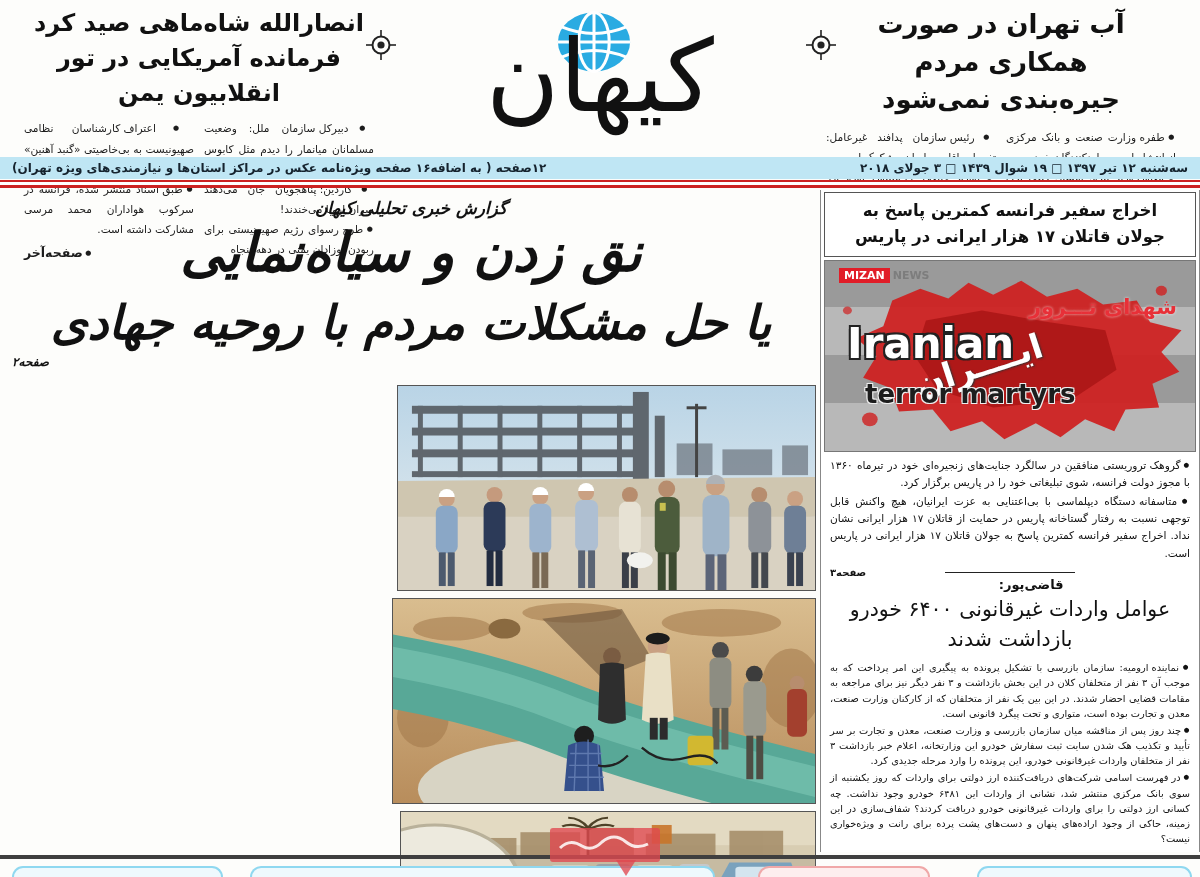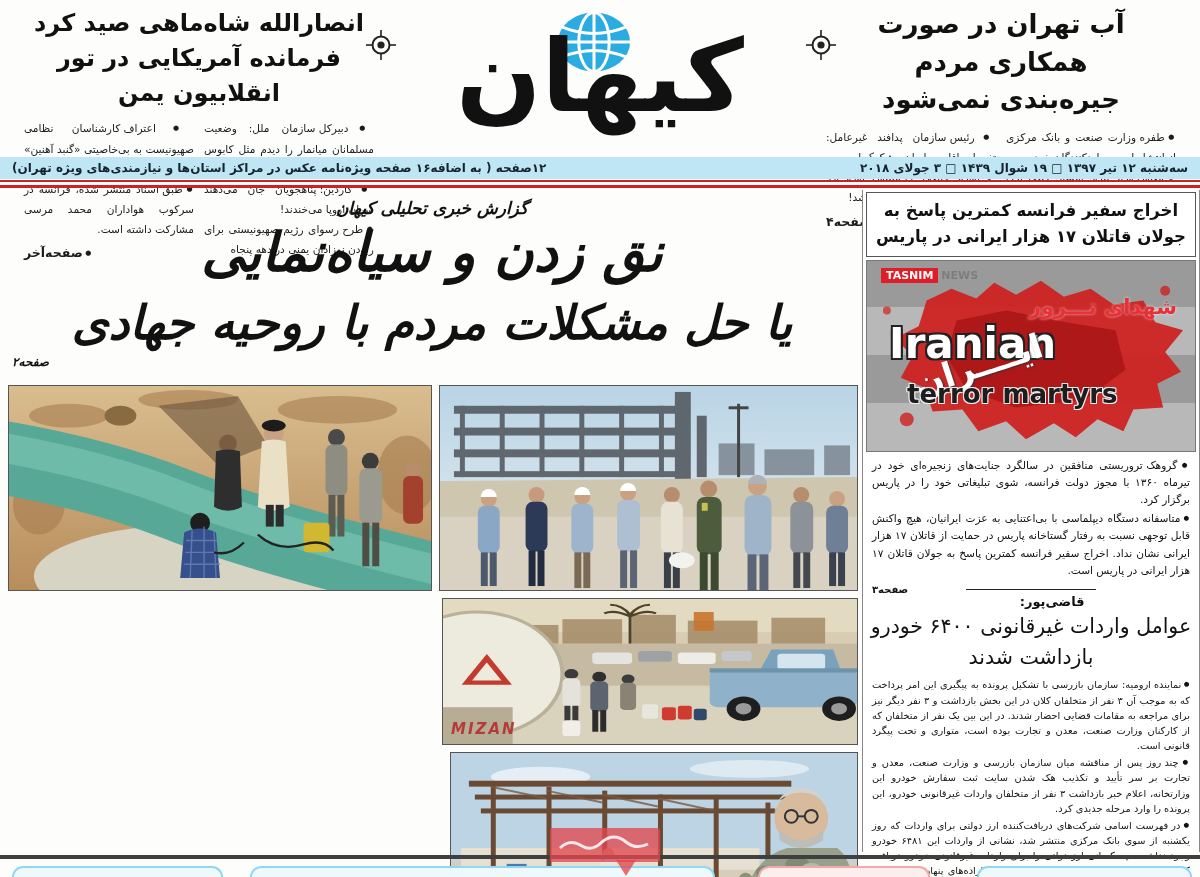--- a/index.html
+++ b/index.html
@@ -12,21 +12,21 @@
   .mast-story { width:398px; padding:6px 24px 0; }
   .mast-story .hl { font-weight:bold; text-align:center; line-height:1.45; }
   .mast-right .hl { font-size:26px; }
   .mast-left  .hl { font-size:24px; }
   .mast-bullets { display:flex; gap:10px; margin-top:8px; }
   .mast-bullets ul { flex:1; list-style:none; font-size:10.6px; line-height:1.9; text-align:justify; color:#1c1c1c; }
   .mast-bullets li::before { content:"● "; font-size:7px; vertical-align:2px; }
   .mast-pageref { font-size:12.5px; font-weight:bold; text-align:left; margin-top:2px; }
   .mast-logo { width:404px; position:relative; }
   .logo-text { position:absolute; top:22px; right:0; left:0; text-align:center;
-               font-size:100px; font-weight:bold; letter-spacing:-4px; line-height:1.1; }
+               font-size:100px; font-weight:normal; letter-spacing:-4px; line-height:1.1; }
   .logo-globe { position:absolute; top:4px; left:39%; width:76px; height:76px; }
 
   .crosshair { position:absolute; width:30px; height:30px; }
   .ch-left  { top:30px; left:366px; }
   .ch-right { top:30px; left:806px; }
 
   
   .dateline { position:absolute; top:157px; right:0; left:0; height:22px; background:#bfe6f4;
               display:flex; justify-content:space-between; align-items:center; padding:0 12px;
               font-size:12px; font-weight:bold; color:#15232e; }
@@ -51,21 +51,21 @@
   .ph-d { width:408px; height:201px; margin-left:26px; }
   .photo svg { display:block; width:100%; height:100%; }
   .mizan { position:absolute; left:8px; bottom:6px; font-size:15px; font-weight:bold;
            letter-spacing:2px; color:rgba(180,40,40,.85); direction:ltr; }
   .wm-red { position:absolute; left:550px; top:828px; width:110px; height:34px;
             background:rgba(224,72,80,.78); border-radius:3px; z-index:5; }
   .wm-red::after { content:""; position:absolute; left:66px; top:32px; border:10px solid transparent;
                    border-top:16px solid rgba(224,72,80,.78); }
 
   
-  .right-col { width:338px; border-right:1px solid #888; border-left:1px solid #888; background:#fff;
+  .right-col { width:380px; border-right:1px solid #888; border-left:1px solid #888; background:#fff;
                padding:0 3px; }
   .fr-box { border:1px solid #555; margin-top:2px; padding:5px 4px; }
   .fr-box h2 { font-size:16.5px; font-weight:bold; text-align:center; line-height:1.6; }
   .graphic { position:relative; height:192px; margin-top:3px; border:1px solid #777; overflow:hidden;
              background-color:#b0b0b0;
              background-image:repeating-linear-gradient(0deg,#b8b8b8 0 48px,#9a9a9a 48px 96px),
                repeating-linear-gradient(90deg,rgba(255,255,255,.22) 0 42px,rgba(0,0,0,.18) 42px 84px); }
   .graphic svg.blob { position:absolute; inset:0; width:100%; height:100%; }
   .tasnim { position:absolute; top:8px; left:14px; direction:ltr; font-size:11px; font-weight:bold; }
   .tasnim .t1 { background:#e11d28; color:#fff; padding:1px 5px; }
@@ -194,21 +194,21 @@
 
       <div class="graphic">
         <svg class="blob" viewBox="0 0 330 192" preserveAspectRatio="none">
           <path fill="#cf1f1f" opacity="0.93" d="M60 40 L85 28 L110 38 L128 22 L150 34 L175 20 L198 36 L225 28 L248 44 L278 40 L290 62 L318 70 L300 92 L316 112 L292 124 L298 148 L268 150 L258 172 L232 160 L210 178 L188 164 L160 180 L140 162 L112 172 L96 150 L66 152 L58 128 L34 118 L46 96 L28 78 L52 66 Z"></path>
           <path fill="#a81414" opacity="0.8" d="M90 60 L140 50 L200 62 L250 70 L260 110 L220 140 L150 148 L100 130 L80 96 Z"></path>
           <circle cx="40" cy="160" r="7" fill="#cf1f1f" opacity="0.8"></circle>
           <circle cx="300" cy="30" r="5" fill="#cf1f1f" opacity="0.8"></circle>
           <circle cx="20" cy="50" r="4" fill="#cf1f1f" opacity="0.7"></circle>
         </svg>
         <div class="tasnim">
-          <span class="t1">TASNIM</span><span class="t2">NEWS</span>
+          <span class="t1">MIZAN</span><span class="t2">NEWS</span>
         </div>
         <div class="g-fa">شهدای تـــرور</div>
         <div class="g-en">Iranian</div>
         <div class="g-fa2">ایــــران</div>
         <div class="g-en2">terror martyrs</div>
       </div>
 
       <ul class="col-bullets">
         <li>گروهک تروریستی منافقین در سالگرد جنایت‌های زنجیره‌ای خود در تیرماه ۱۳۶۰ با مجوز دولت فرانسه، شوی تبلیغاتی خود را در پاریس برگزار کرد.</li>
         <li>

